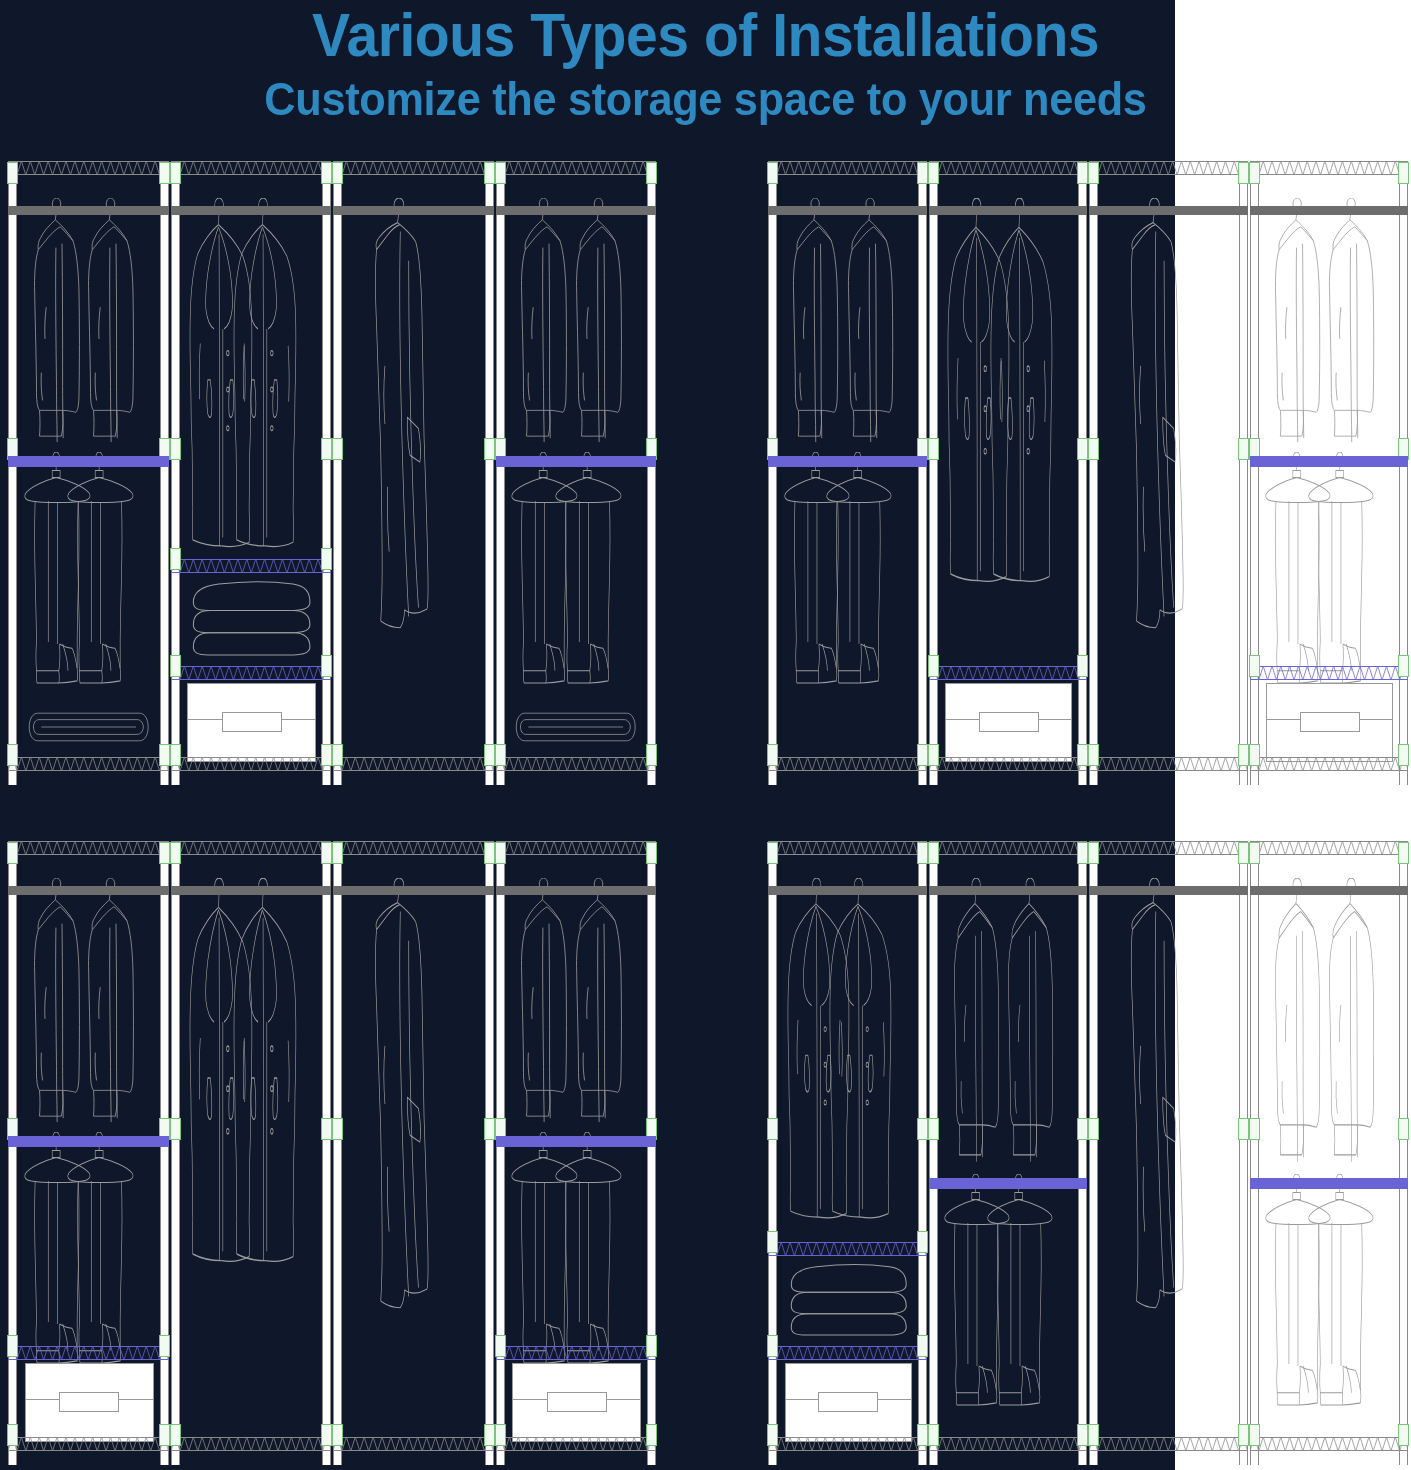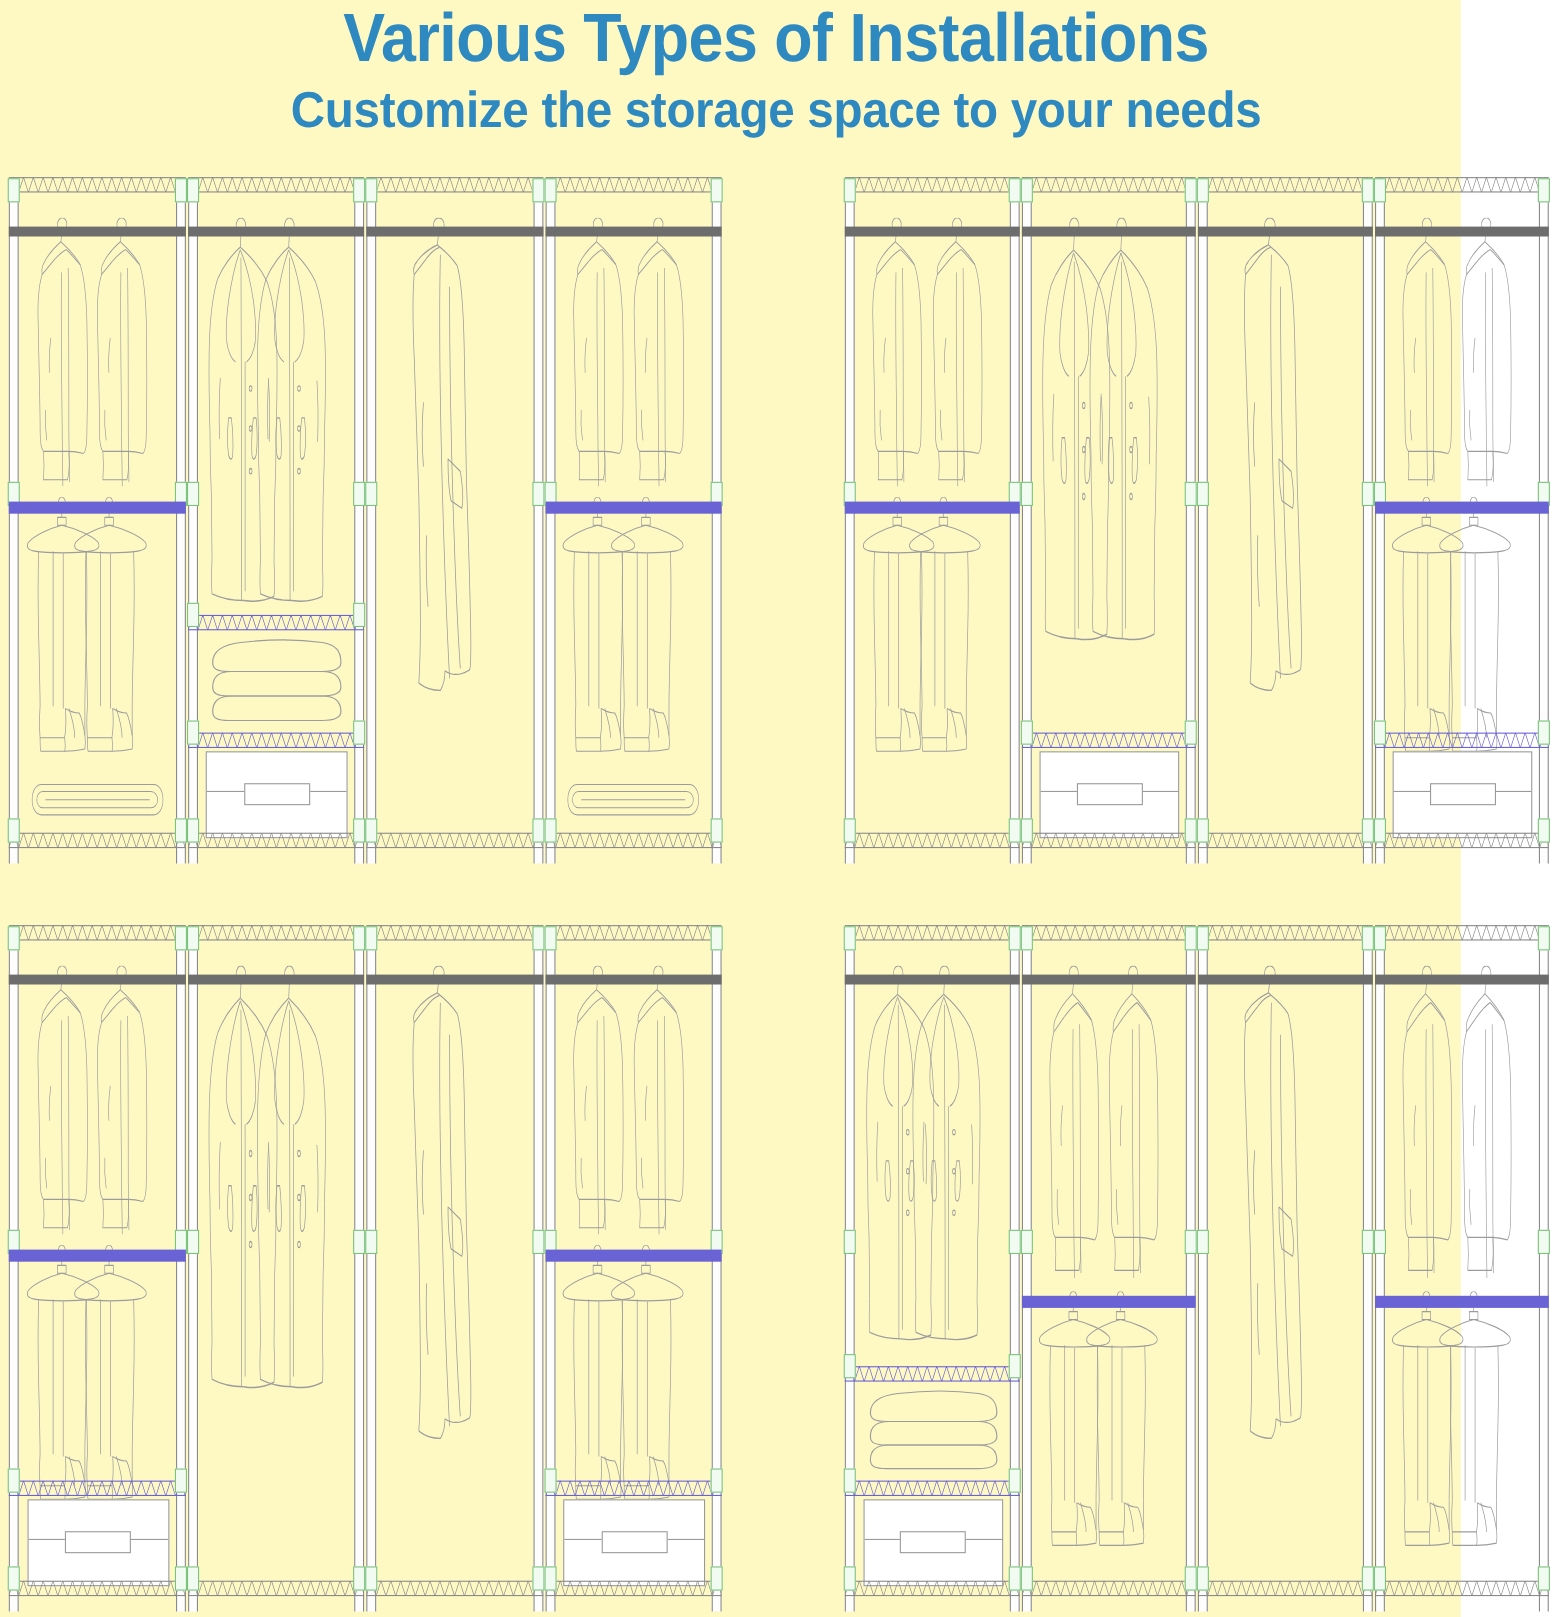--- a/index.html
+++ b/index.html
@@ -1,17 +1,17 @@
 <!DOCTYPE html>
 <html><head>
 <meta charset="utf-8">
 <style>
   html,body{margin:0;padding:0;background:#ffffff;}
   body{width:1411px;height:1470px;font-family:"Liberation Sans",sans-serif;overflow:hidden;}
-  .page{position:relative;width:1328px;height:1470px;background:#fef9c3;}
+  .page{position:relative;width:1175px;height:1470px;background:#0f172a;}
 
   
   .header{position:absolute;left:0;top:0;width:1411px;text-align:center;}
   .title{
     font-family:"Liberation Sans Narrow","Liberation Sans",sans-serif;
     font-size:62px;line-height:66px;font-weight:bold;color:#2f89c1;
     letter-spacing:-0.5px;margin:0;padding-top:2px;
     transform:scaleX(0.92);transform-origin:center top;
   }
   .subtitle{

